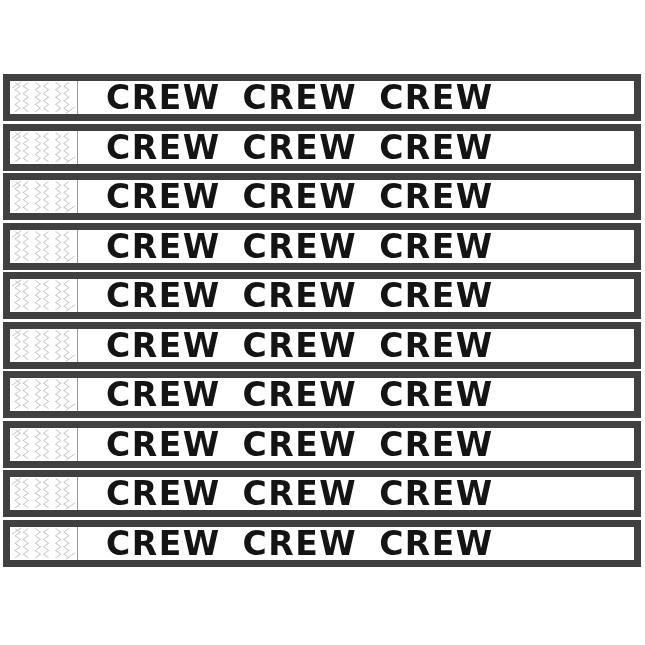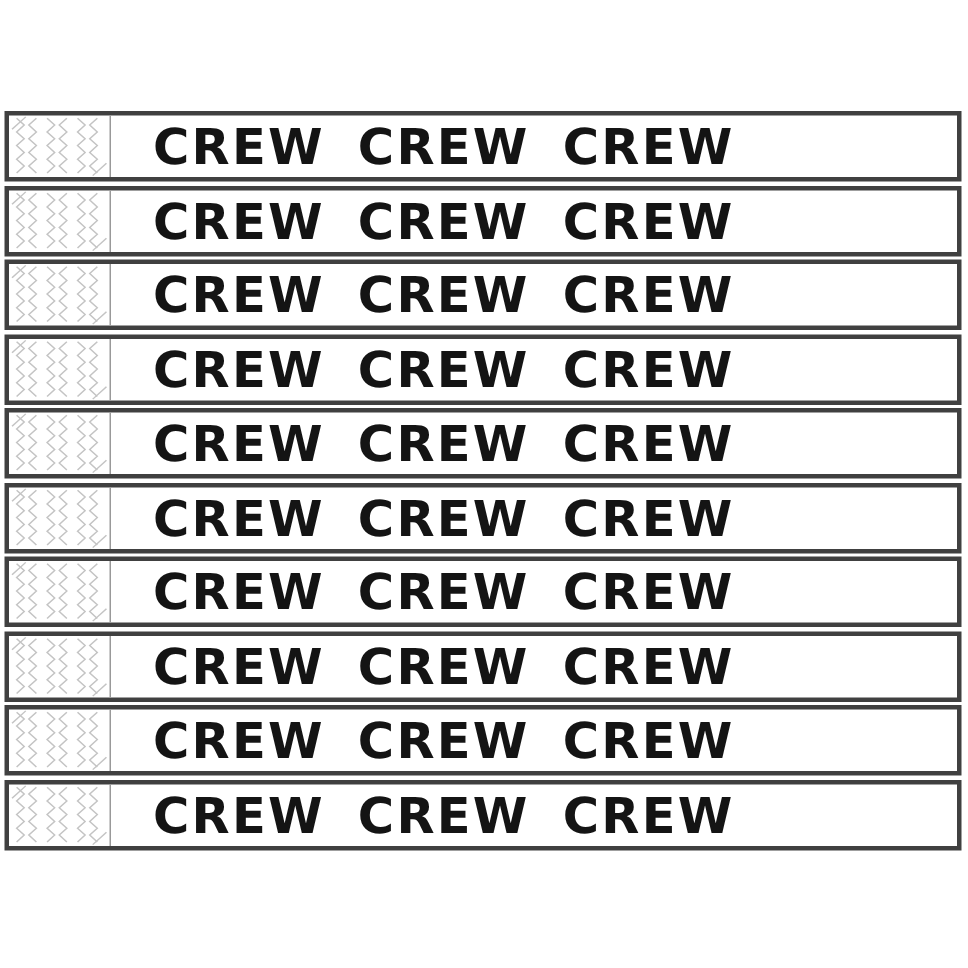--- a/index.html
+++ b/index.html
@@ -19,21 +19,21 @@
     position: absolute;
     top: 74px;
     left: 3px;
     width: 638px;
   }
   .band {
     box-sizing: border-box;
     width: 638px;
     height: 47px;
     margin-bottom: 2.5px;
-    border: 3px solid #404040;
+    border: 7px solid #404040;
     background: #ffffff;
     display: flex;
     align-items: stretch;
   }
   .stub {
     box-sizing: border-box;
     width: 68px;
     flex: 0 0 68px;
     border-right: 1px solid #999999;
     overflow: hidden;

